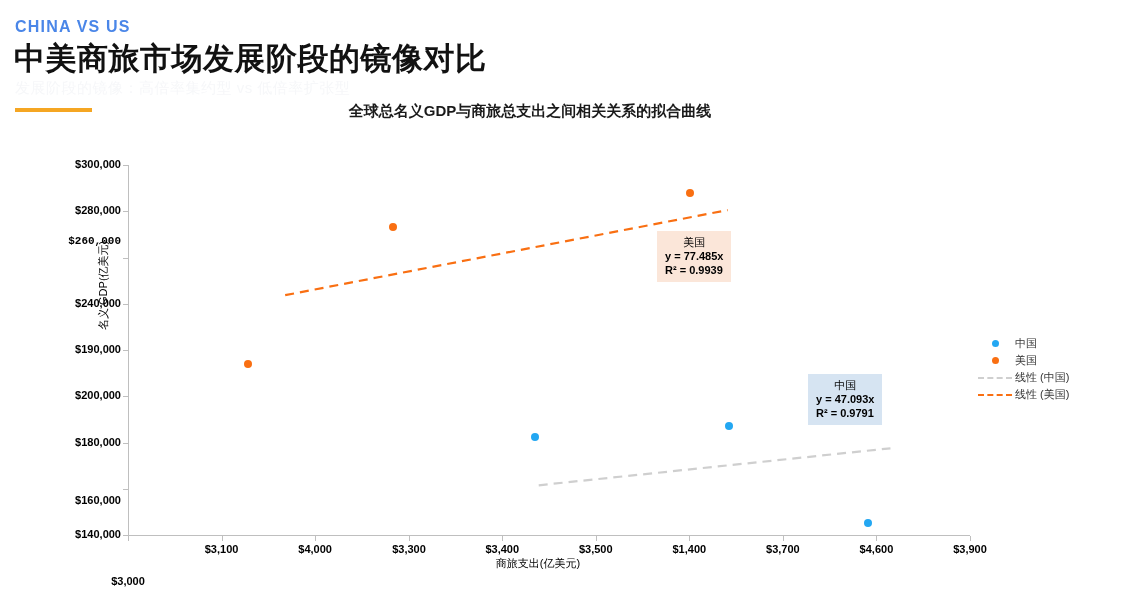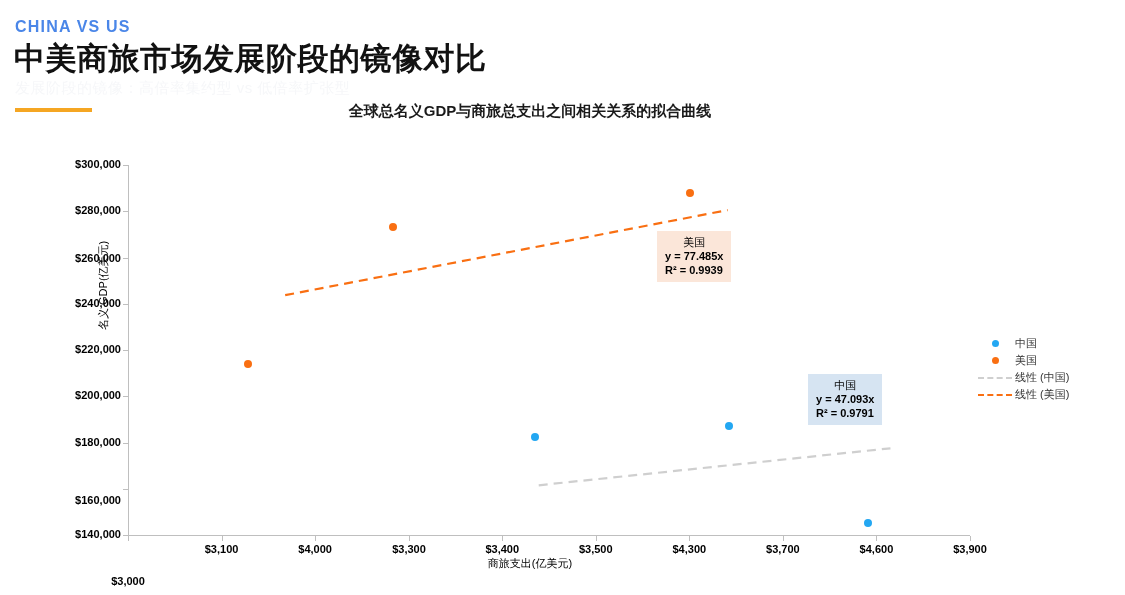--- a/index.html
+++ b/index.html
@@ -38,21 +38,21 @@
     position:absolute;font-size:11px;font-weight:bold;color:#000;
     text-align:center;white-space:nowrap;
   }
   #y-axis-title{
     position:absolute;left:96px;top:330px;width:14px;
     font-size:11px;color:#000;white-space:nowrap;
     transform:rotate(-90deg);transform-origin:left top;
   }
   #x-axis-title{
     position:absolute;left:0;top:556px;width:1060px;text-align:center;
-    font-size:11px;color:#000;
+    font-size:11px;color:#000;padding-left:8px;
   }
   .dot{position:absolute;width:8px;height:8px;border-radius:50%;}
   .dot.cn{background:#23a7f2;}
   .dot.us{background:#f96f12;}
   #legend{position:absolute;left:978px;top:335px;}
   .legend-row{display:flex;align-items:center;height:17px;}
   .legend-swatch{width:34px;display:flex;justify-content:center;align-items:center;}
   .legend-dot{width:7px;height:7px;border-radius:50%;}
   .legend-dash{width:34px;height:0;border-top:2px dashed #cfcfcf;}
   .legend-dash.us{border-top-color:#f96f12;}
@@ -81,45 +81,45 @@
   <div id="y-ticks">
       <div class="tick" style="left: 123px; top: 535px; width: 5px; height: 1px;"></div>
       <div class="ylabel" style="left: 33px; top: 528px; width: 88px;">$140,000</div>
       <div class="tick" style="left: 123px; top: 488.75px; width: 5px; height: 1px;"></div>
       <div class="ylabel" style="left: 33px; top: 481.75px; width: 88px; margin-top: 12px;">$160,000</div>
       <div class="tick" style="left: 123px; top: 442.5px; width: 5px; height: 1px;"></div>
       <div class="ylabel" style="left: 33px; top: 435.5px; width: 88px;">$180,000</div>
       <div class="tick" style="left: 123px; top: 396.25px; width: 5px; height: 1px;"></div>
       <div class="ylabel" style="left: 33px; top: 389.25px; width: 88px;">$200,000</div>
       <div class="tick" style="left: 123px; top: 350px; width: 5px; height: 1px;"></div>
-      <div class="ylabel" style="left: 33px; top: 343px; width: 88px;">$220,000</div>
+      <div class="ylabel" style="left: 33px; top: 343px; width: 88px;">$190,000</div>
       <div class="tick" style="left: 123px; top: 303.75px; width: 5px; height: 1px;"></div>
       <div class="ylabel" style="left: 33px; top: 296.75px; width: 88px;">$240,000</div>
       <div class="tick" style="left: 123px; top: 257.5px; width: 5px; height: 1px;"></div>
-      <div class="ylabel" style="left: 33px; top: 252px; width: 88px;">$260,000</div>
+      <div class="ylabel" style="left: 33px; top: 235px; width: 88px; font-family: Liberation Mono, monospace;">$260,000</div>
       <div class="tick" style="left: 123px; top: 211.25px; width: 5px; height: 1px;"></div>
       <div class="ylabel" style="left: 33px; top: 204.25px; width: 88px;">$280,000</div>
       <div class="tick" style="left: 123px; top: 165px; width: 5px; height: 1px;"></div>
       <div class="ylabel" style="left: 33px; top: 158px; width: 88px;">$300,000</div>
     </div>
   <div id="x-ticks">
       <div class="tick" style="left: 128px; top: 536px; width: 1px; height: 5px;"></div>
       <div class="xlabel" style="left: 83px; top: 543px; width: 90px; margin-top: 32px;">$3,000</div>
       <div class="tick" style="left: 221.556px; top: 536px; width: 1px; height: 5px;"></div>
       <div class="xlabel" style="left: 176.556px; top: 543px; width: 90px;">$3,100</div>
       <div class="tick" style="left: 315.111px; top: 536px; width: 1px; height: 5px;"></div>
       <div class="xlabel" style="left: 270.111px; top: 543px; width: 90px;">$4,000</div>
       <div class="tick" style="left: 408.667px; top: 536px; width: 1px; height: 5px;"></div>
       <div class="xlabel" style="left: 364px; top: 543px; width: 90px;">$3,300</div>
       <div class="tick" style="left: 502.222px; top: 536px; width: 1px; height: 5px;"></div>
       <div class="xlabel" style="left: 457.222px; top: 543px; width: 90px;">$3,400</div>
       <div class="tick" style="left: 595.778px; top: 536px; width: 1px; height: 5px;"></div>
       <div class="xlabel" style="left: 550.778px; top: 543px; width: 90px;">$3,500</div>
       <div class="tick" style="left: 689.333px; top: 536px; width: 1px; height: 5px;"></div>
-      <div class="xlabel" style="left: 644.333px; top: 543px; width: 90px;">$4,300</div>
+      <div class="xlabel" style="left: 644.333px; top: 543px; width: 90px;">$1,400</div>
       <div class="tick" style="left: 782.889px; top: 536px; width: 1px; height: 5px;"></div>
       <div class="xlabel" style="left: 737.889px; top: 543px; width: 90px;">$3,700</div>
       <div class="tick" style="left: 876.444px; top: 536px; width: 1px; height: 5px;"></div>
       <div class="xlabel" style="left: 831.444px; top: 543px; width: 90px;">$4,600</div>
       <div class="tick" style="left: 970px; top: 536px; width: 1px; height: 5px;"></div>
       <div class="xlabel" style="left: 925px; top: 543px; width: 90px;">$3,900</div>
     </div>
 
   <div id="y-axis-title">名义 GDP(亿美元)</div>
   <div id="x-axis-title">商旅支出(亿美元)</div>

